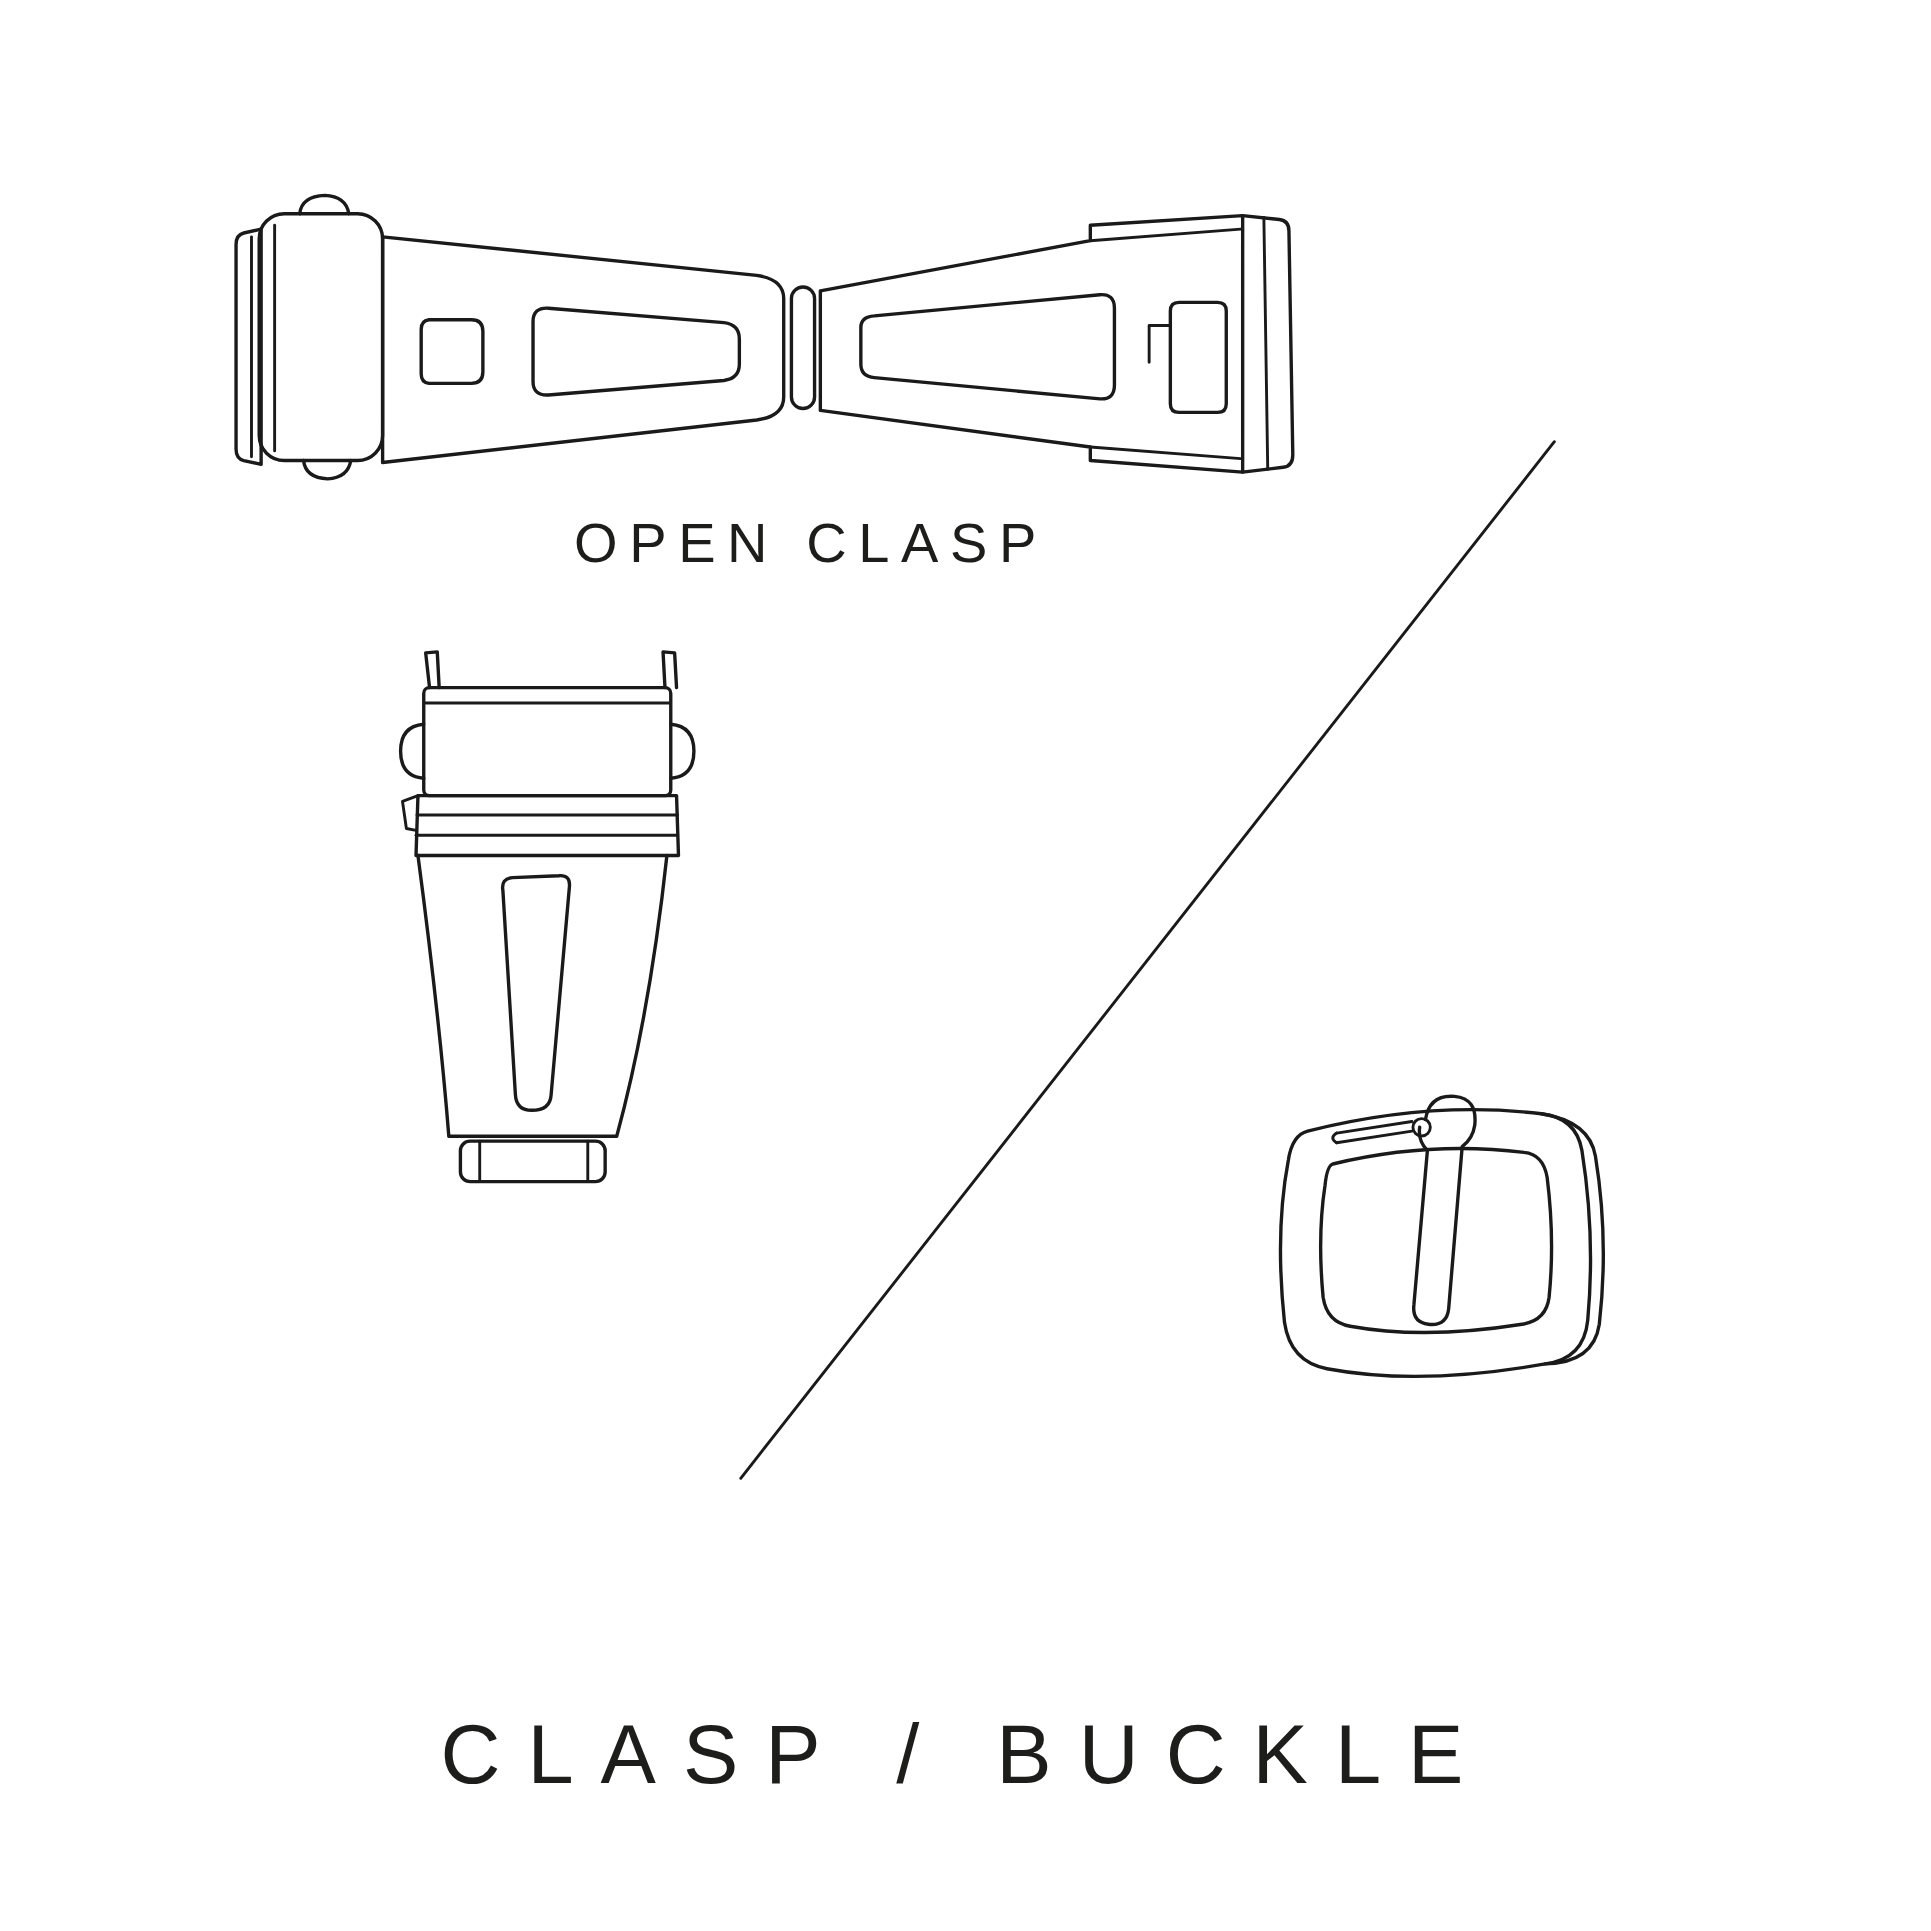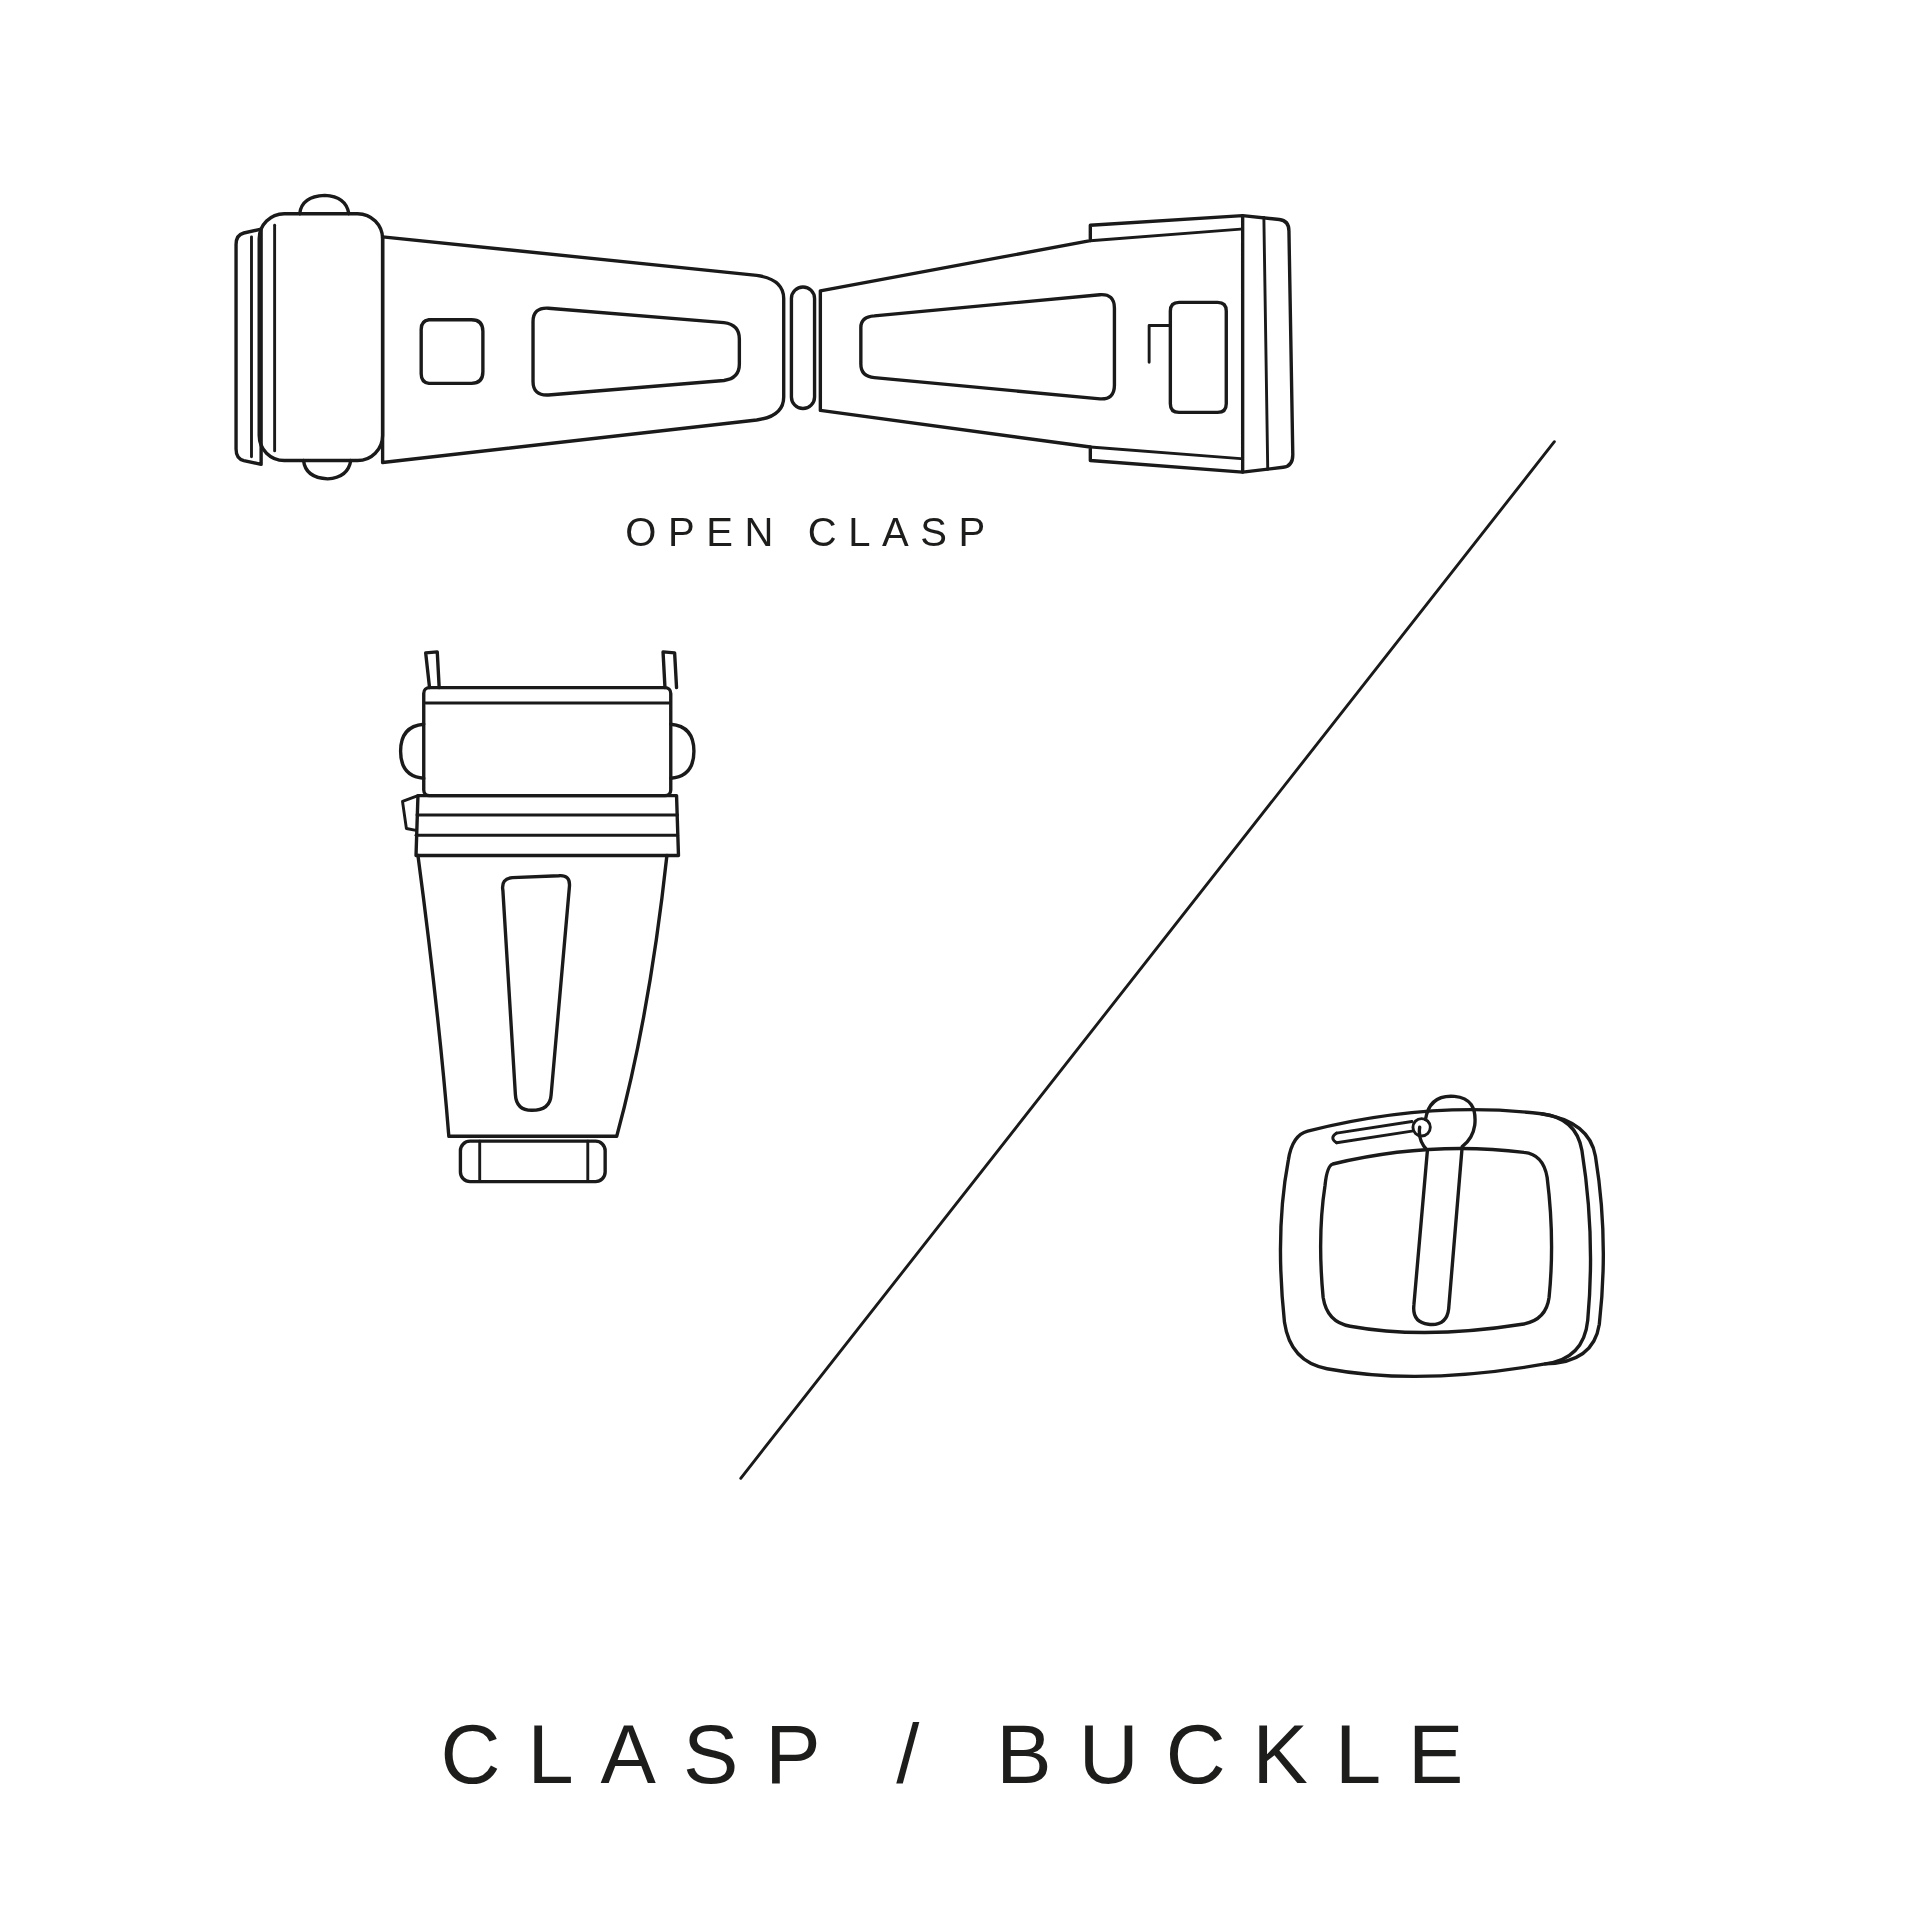--- a/index.html
+++ b/index.html
@@ -19,21 +19,21 @@
     position: absolute;
   }
   .caption {
     position: absolute;
     color: #1d1d1b;
     text-align: center;
     font-weight: 400;
     white-space: nowrap;
   }
   .label {
-    font-size: 40px;
+    font-size: 56px;
     letter-spacing: 11.6px;
   }
   .title {
     font-size: 83px;
     letter-spacing: 27px;
     font-weight: 400;
   }
   svg .ln {
     fill: none;
     stroke: #1a1a1a;

